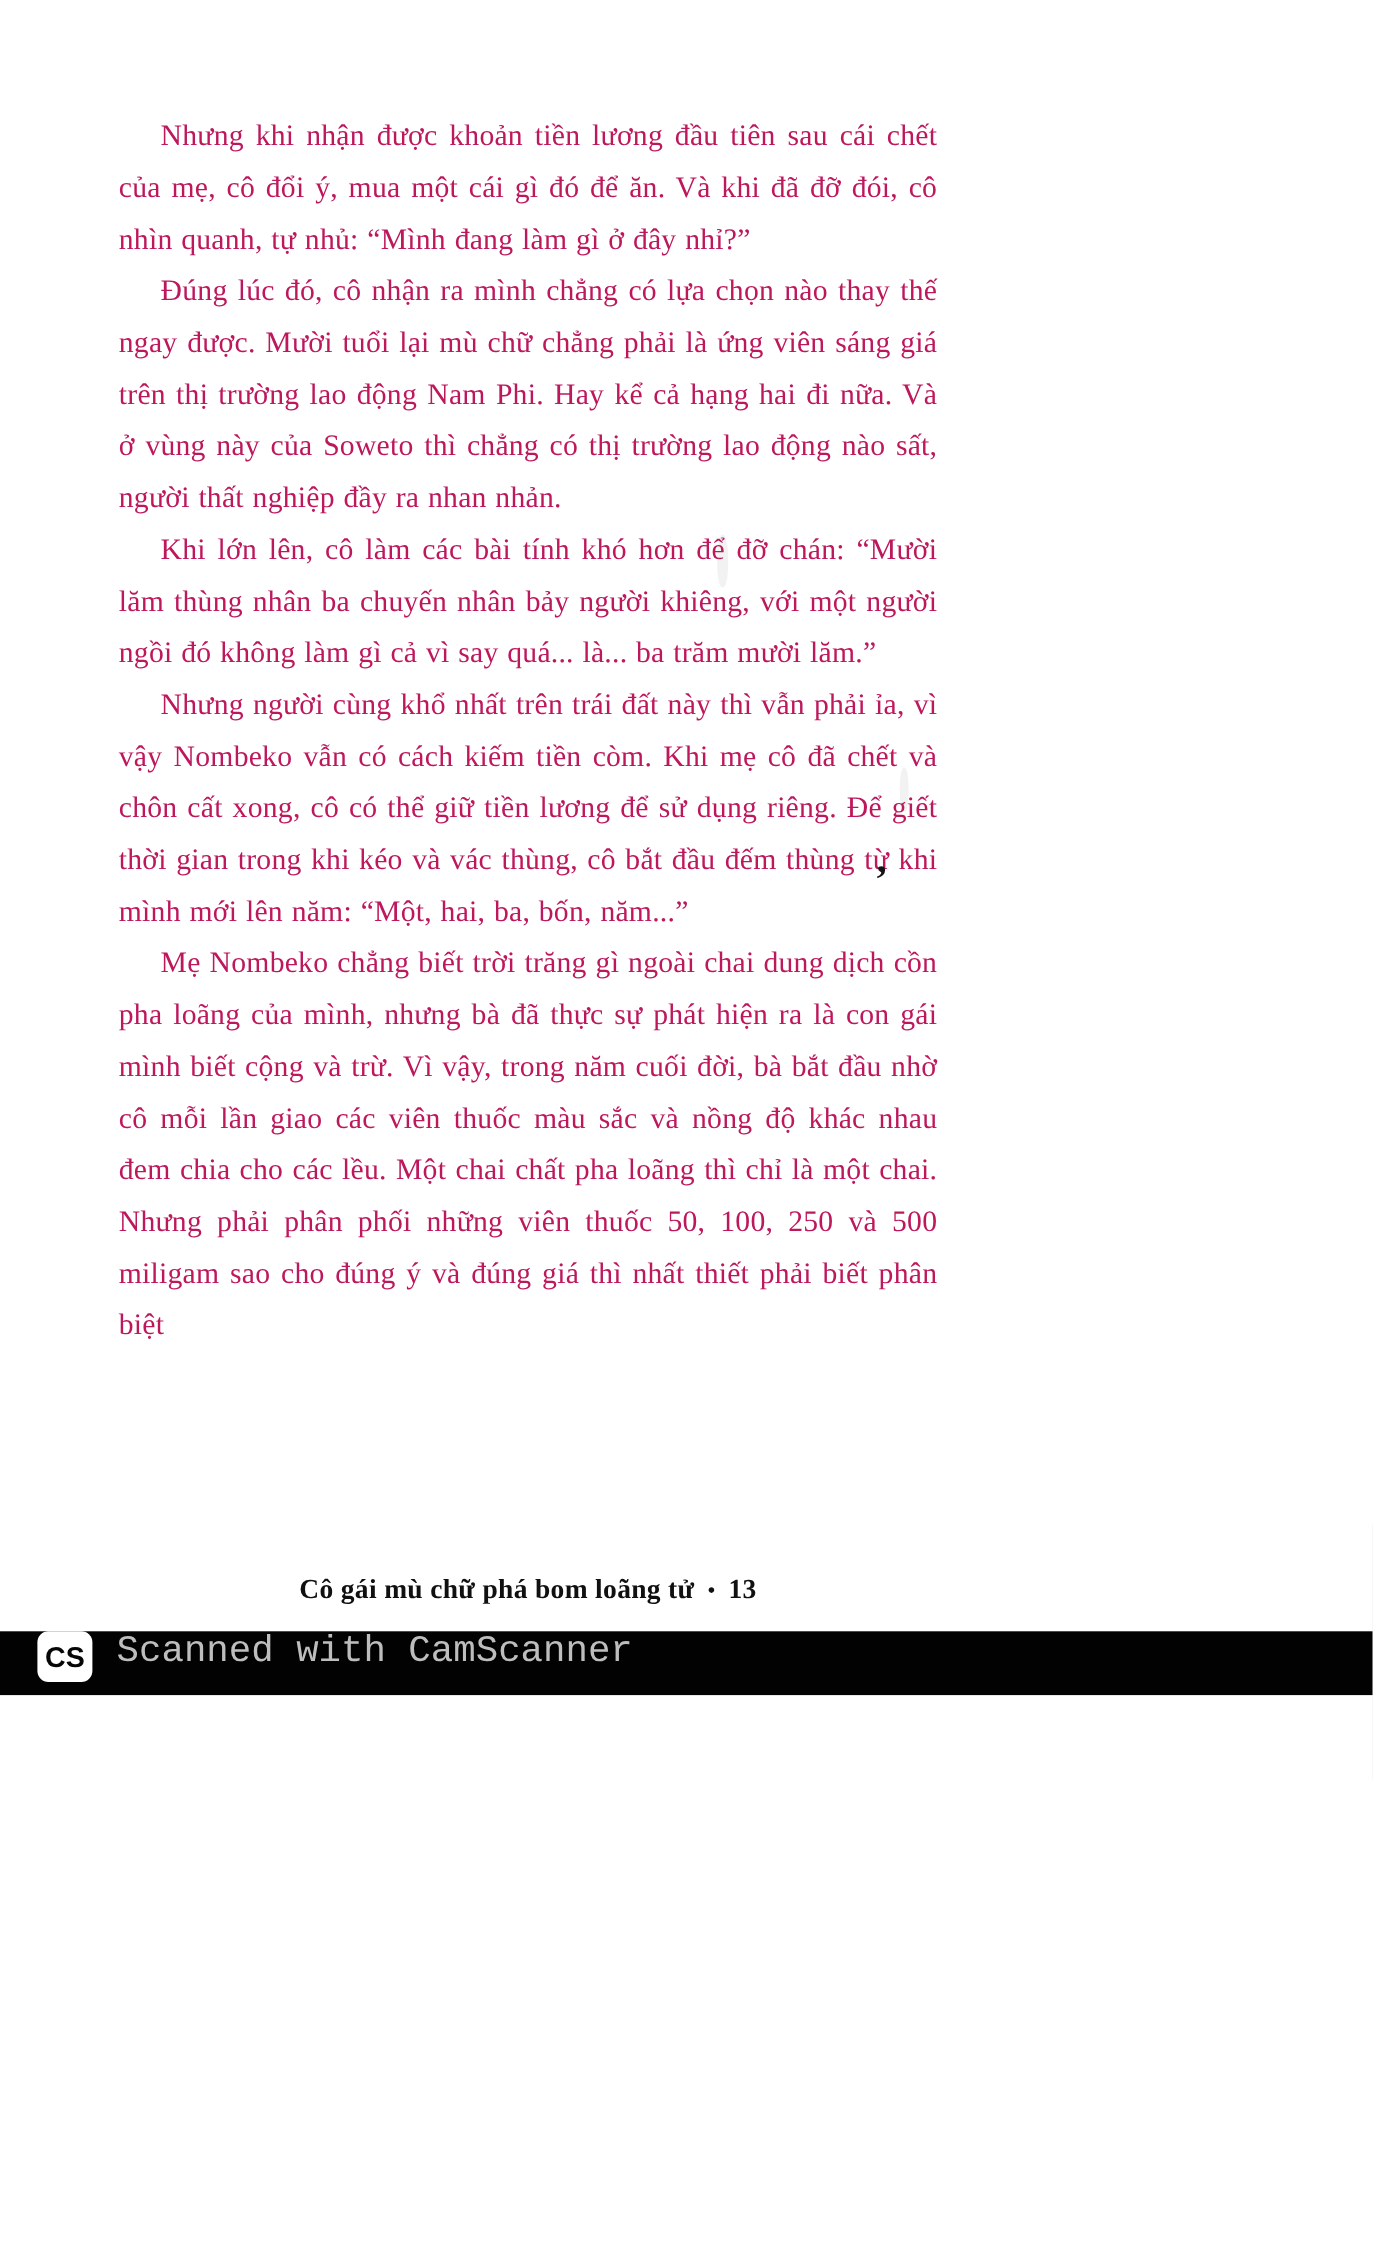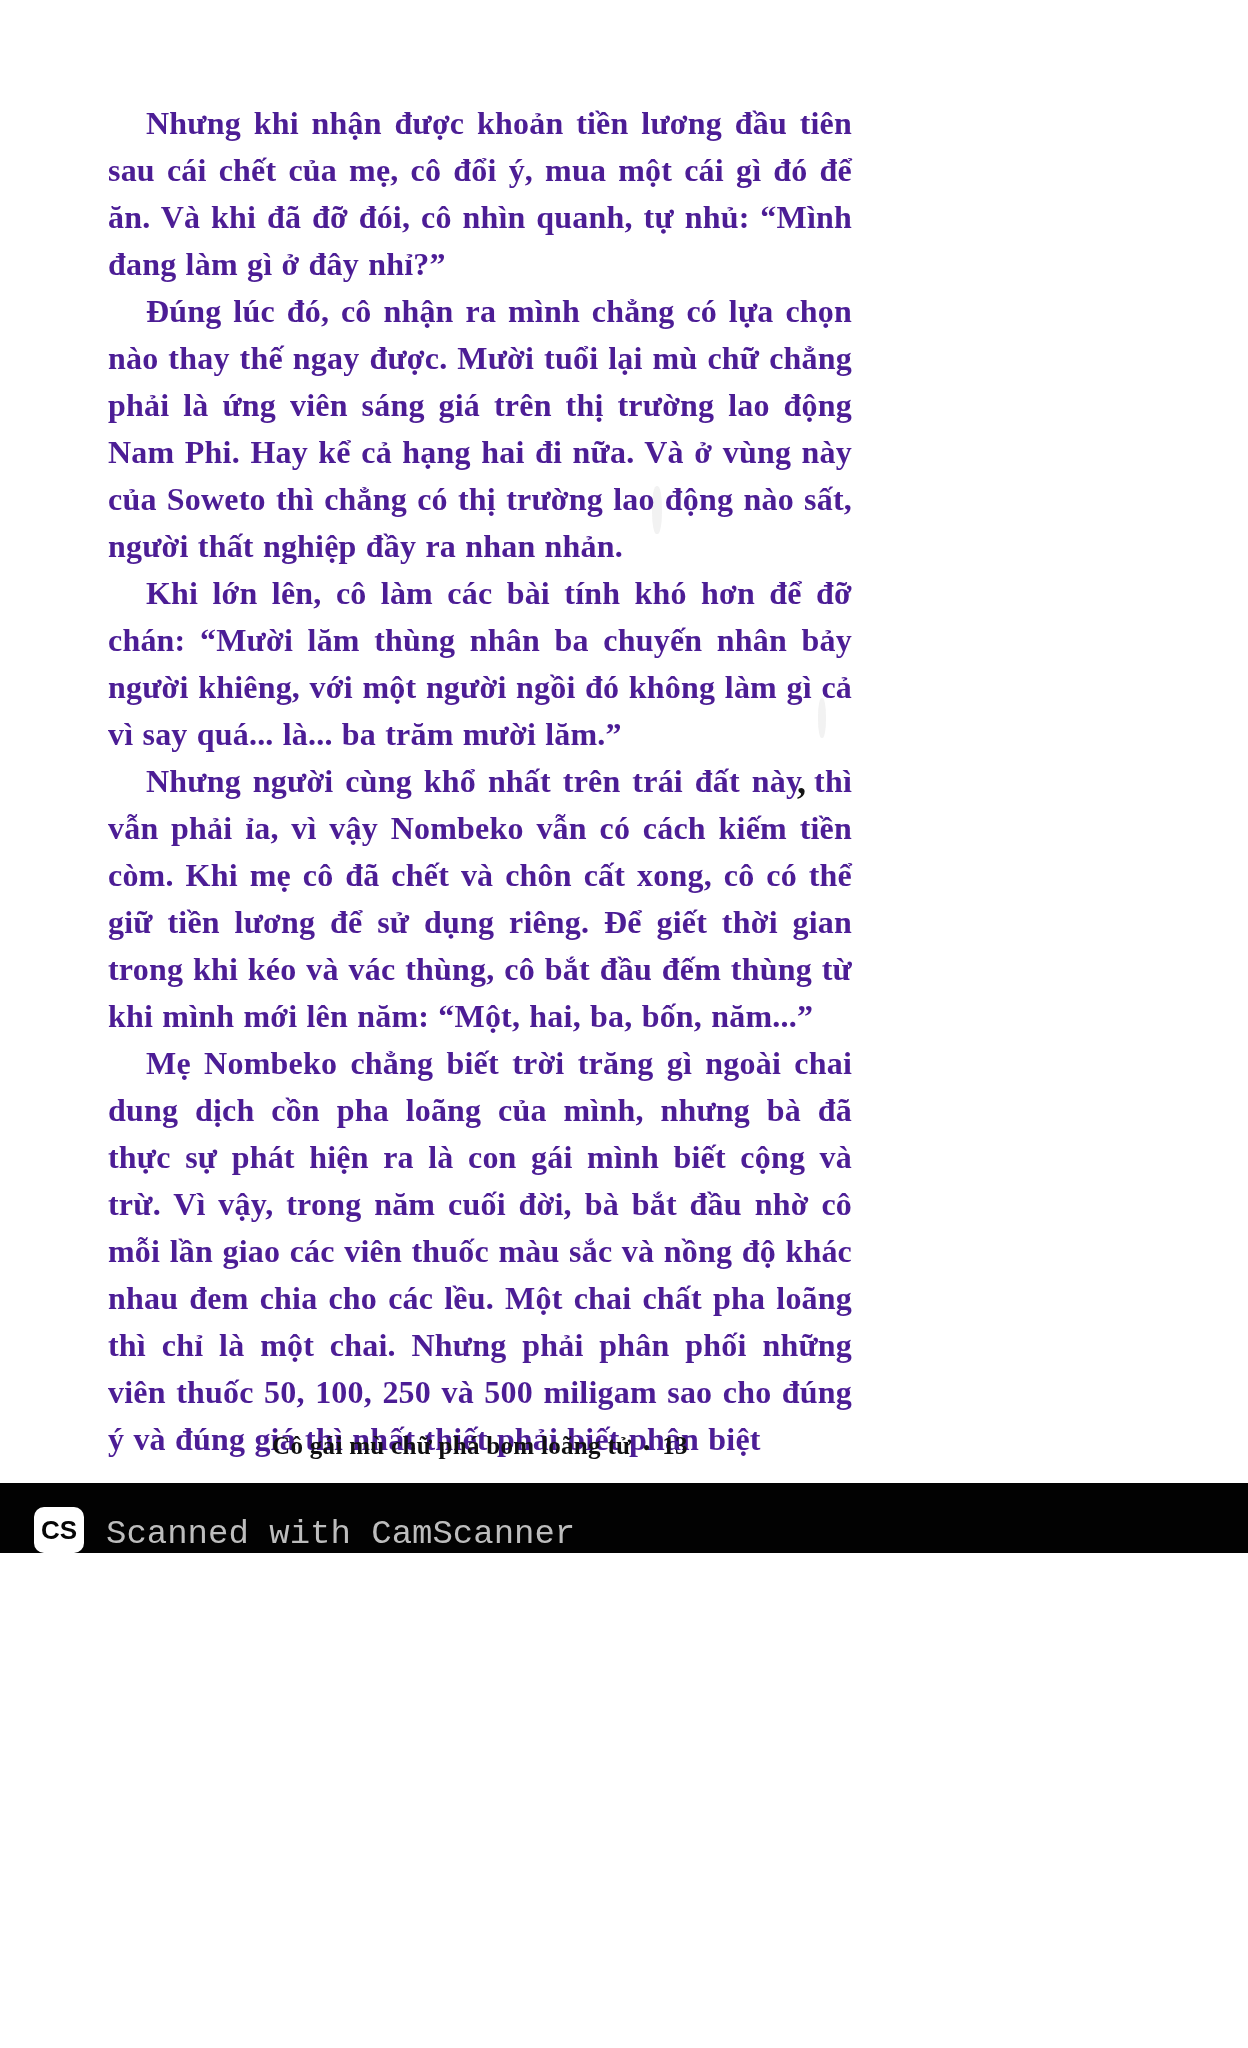--- a/index.html
+++ b/index.html
@@ -12,26 +12,26 @@
     font-family: "Liberation Serif", "DejaVu Serif", serif;
   }
   .text-block {
     position: absolute;
     left: 108px;
     top: 100px;
     width: 744px;
   }
   .text-block p {
     margin: 0;
-    font-size: 32px;
+    font-size: 27px;
     line-height: 47px;
     text-align: justify;
     text-indent: 38px;
-    color: #4c1d95;
-    font-weight: 700;
+    color: #be185d;
+    font-weight: 400;
     letter-spacing: 0.2px;
     word-spacing: 1px;
   }
   .stray-mark {
     position: absolute;
     left: 797px;
     top: 760px;
     font-size: 36px;
     font-weight: 700;
     color: #141414;
@@ -58,24 +58,24 @@
     display: inline-block;
     margin: 0 12px;
     font-size: 19px;
     vertical-align: middle;
   }
   .scan-bar {
     position: absolute;
     left: 0;
     top: 1483px;
     width: 1248px;
-    height: 70px;
+    height: 58px;
     background: #020202;
     display: flex;
-    align-items: flex-end;
+    align-items: flex-start;
     box-sizing: border-box;
     padding-left: 34px;
   }
   .cs-logo {
     width: 50px;
     height: 46px;
     background: #ffffff;
     border-radius: 10px;
     display: flex;
     align-items: center;

